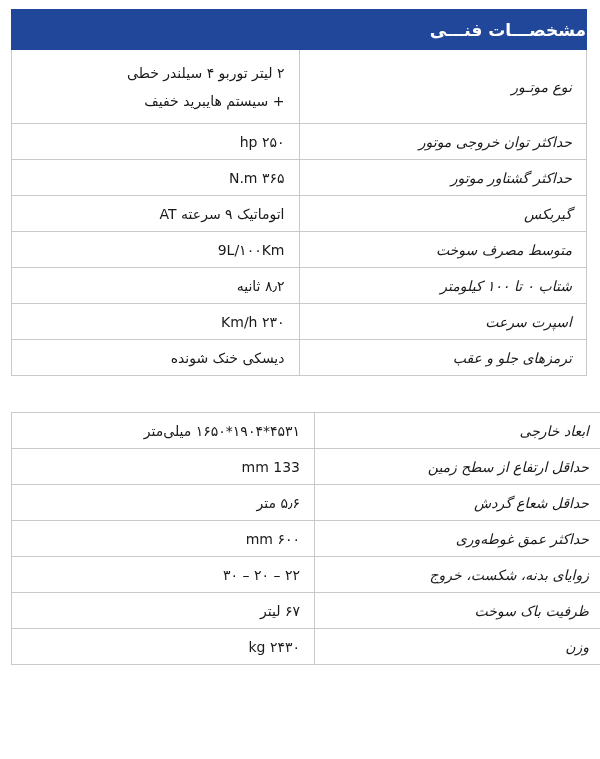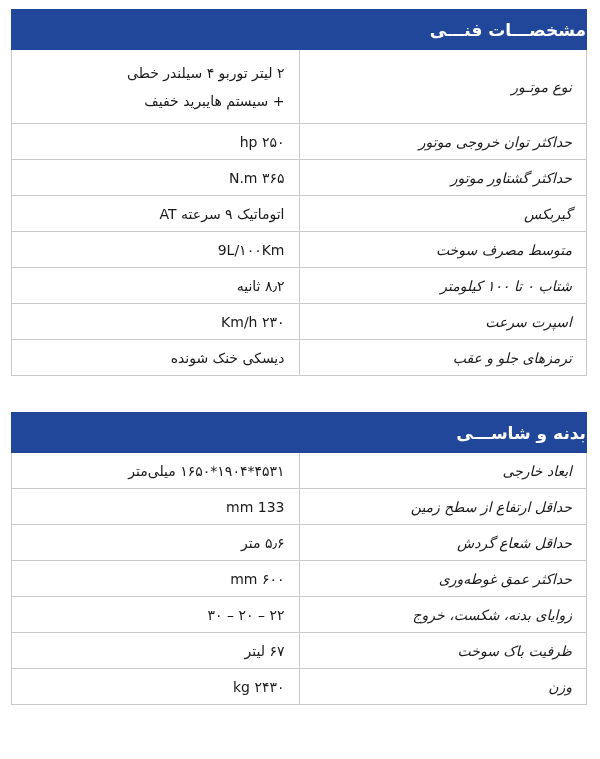--- a/index.html
+++ b/index.html
@@ -74,23 +74,20 @@
   </tr>
   <tr>
     <td class="label">ترمزهای جلو و عقب</td>
     <td class="value">دیسکی خنک شونده</td>
   </tr>
 </tbody>
   </table>
 
 <table class="spec-table t2">
   <tbody>
-      <tr>
-    <th colspan="2">بدنه و شاســـی</th>
-  </tr>
   <tr>
     <td class="label">ابعاد خارجی</td>
     <td class="value">۴۵۳۱*۱۹۰۴*۱۶۵۰ میلی‌متر</td>
   </tr>
   <tr>
     <td class="label">حداقل ارتفاع از سطح زمین</td>
     <td class="value">133 mm</td>
   </tr>
   <tr>
     <td class="label">حداقل شعاع گردش</td>

